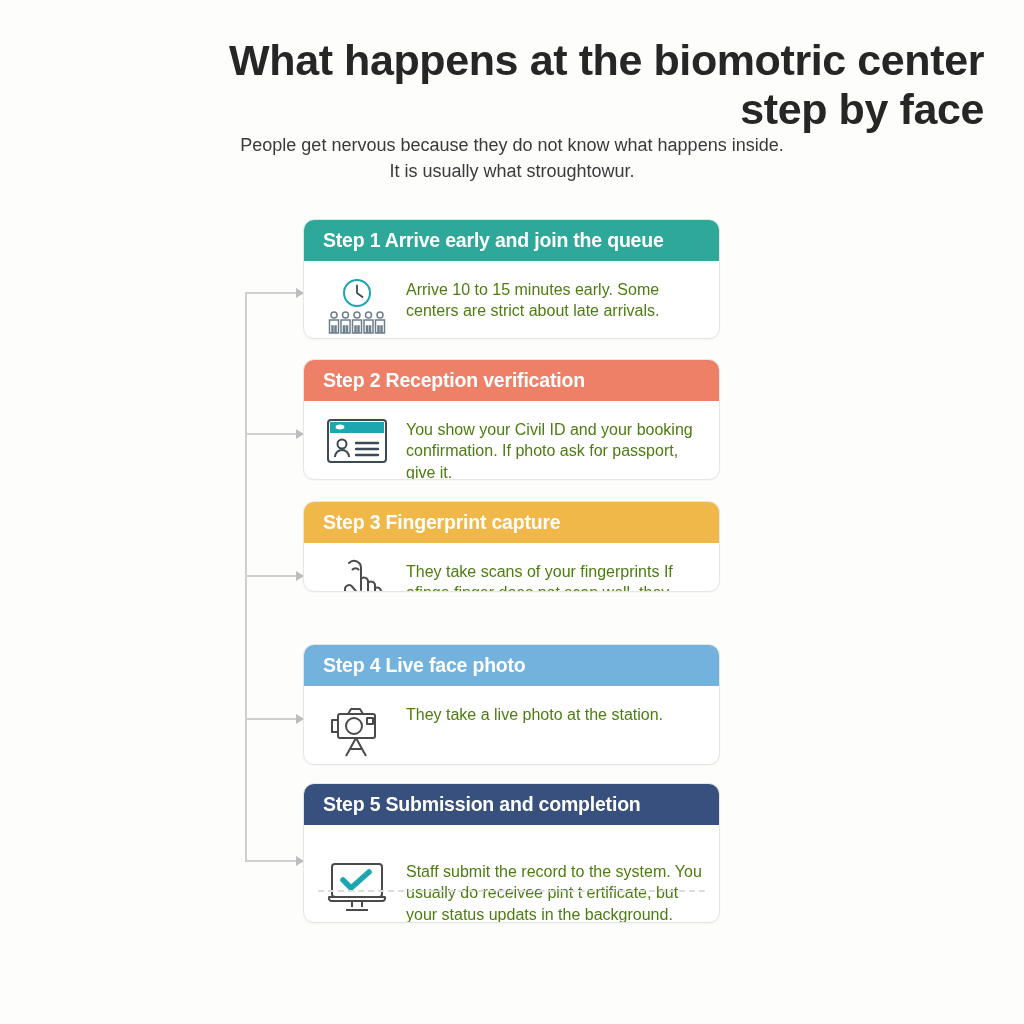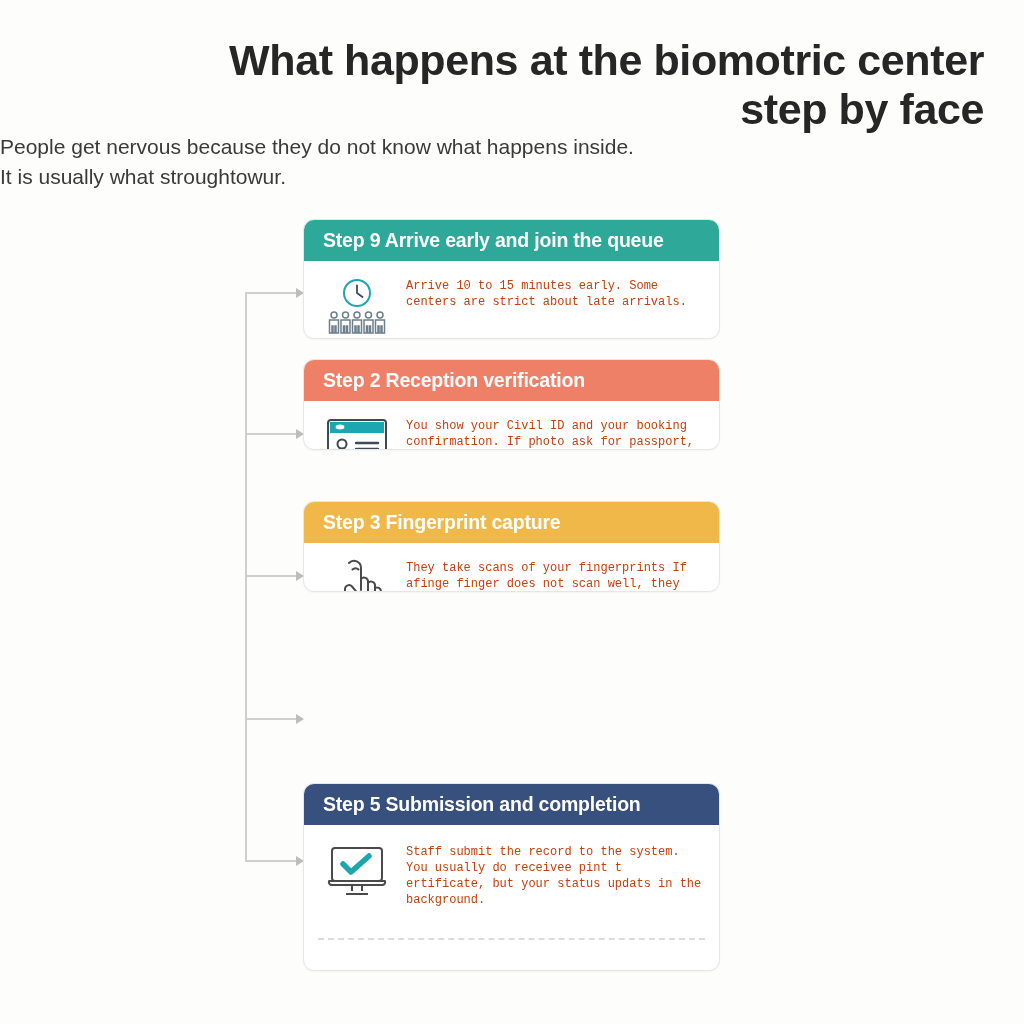--- a/index.html
+++ b/index.html
@@ -14,22 +14,22 @@
   
   .title {
     position:absolute; left:0; top:36px; width:984px;
     text-align:right;
     font-size:43px; font-weight:bold; line-height:1.14;
     color:#262626; letter-spacing:-0.4px;
   }
   .title .ln { display:block; }
   .subtitle {
     position:absolute; left:0; top:132px; width:1024px;
-    text-align:left;
-    font-size:21px; line-height:1.45; color:#3a3a3a;
+    text-align:center;
+    font-size:18px; line-height:1.45; color:#3a3a3a;
   }
   .subtitle .ln { display:block; }
 
   
   .rail {
     position:absolute; left:245px; top:292px;
     width:2px; height:570px; background:#cfcfcf;
   }
   .arrow {
     position:absolute; left:245px; height:2px; background:#cfcfcf;
@@ -62,23 +62,22 @@
     padding:14px 16px 16px 20px;
     gap:16px;
   }
   .icon-slot {
     flex:0 0 66px; width:66px;
     display:flex; align-items:flex-start; justify-content:center;
     padding-top:2px;
   }
   .card-text {
     flex:1 1 auto;
-    font-size:12px; line-height:1.33; color:#c2410c;
+    font-size:16px; line-height:1.33; color:#4d7c0f;
     padding-top:4px;
-    font-family:Liberation Mono, monospace;
   }
   .dashed-foot {
     position:absolute; left:14px; right:14px; bottom:30px;
     border-top:2px dashed #dcdcdc;
   }
 </style>
 </head>
 <body>
 
 <div id="stage">
@@ -94,21 +93,21 @@
 
   <div class="rail"></div>
   <div class="arrow" style="top:292px; width:58px;"></div>
   <div class="arrow" style="top:433px; width:58px;"></div>
   <div class="arrow" style="top:575px; width:58px;"></div>
   <div class="arrow" style="top:718px; width:58px;"></div>
   <div class="arrow" style="top:860px; width:58px;"></div>
 
   <div class="card" style="top:219px; height:120px;">
     <div class="card-head" style="background:#2ea899;">
-      <span>Step 9 Arrive early and join the queue</span>
+      <span>Step 1 Arrive early and join the queue</span>
     </div>
     <div class="card-body">
       <div class="icon-slot">
         <svg width="62" height="62" viewBox="0 0 62 62">
           <circle cx="31" cy="16" r="13" fill="none" stroke="#1ba6b0" stroke-width="2"></circle>
           <path d="M31 8.5 V16 L36.5 20" fill="none" stroke="#3c4a55" stroke-width="1.8" stroke-linecap="round"></path>
           <g fill="none" stroke="#6d7f8c" stroke-width="1.5">
             <circle cx="8" cy="38" r="3"></circle>
               <path d="M3.5 43 h9 v13 h-2.5 v-7 h-1 v7 h-2 v-7 h-1 v7 h-2.5z"></path>
             <circle cx="19.5" cy="38" r="3"></circle>
@@ -119,21 +118,21 @@
               <path d="M38 43 h9 v13 h-2.5 v-7 h-1 v7 h-2 v-7 h-1 v7 h-2.5z"></path>
             <circle cx="54" cy="38" r="3"></circle>
               <path d="M49.5 43 h9 v13 h-2.5 v-7 h-1 v7 h-2 v-7 h-1 v7 h-2.5z"></path>
           </g>
         </svg>
       </div>
       <div class="card-text">Arrive 10 to 15 minutes early. Some centers are strict about late arrivals.</div>
     </div>
   </div>
 
-  <div class="card" style="top:359px; height:91px;">
+  <div class="card" style="top:359px; height:121px;">
     <div class="card-head" style="background:#ee8068;">
       <span>Step 2 Reception verification</span>
     </div>
     <div class="card-body">
       <div class="icon-slot">
         <svg width="62" height="48" viewBox="0 0 62 48">
           <rect x="2" y="3" width="58" height="42" rx="3" fill="#fff" stroke="#3c4a55" stroke-width="2"></rect>
           <rect x="4" y="5" width="54" height="11" fill="#1ba6b0"></rect>
           <ellipse cx="14" cy="10" rx="5" ry="3" fill="#fff" stroke="#1ba6b0" stroke-width="1"></ellipse>
           <circle cx="16" cy="27" r="4.5" fill="none" stroke="#3c4a55" stroke-width="2"></circle>
@@ -163,26 +162,46 @@
             <path d="M40 24 a4 4 0 0 1 7 3 v12"></path>
             <path d="M47 29 a4 4 0 0 1 6 3 v11 a8 8 0 0 1 -8 8 h-16 a12 12 0 0 1 -12 -12 v-9 a4 4 0 0 1 7 -2.5 l5 6"></path>
           </g>
           <rect x="12" y="52" width="38" height="8" fill="none" stroke="#4a4a4a" stroke-width="2"></rect>
         </svg>
       </div>
       <div class="card-text">They take scans of your fingerprints If afinge finger does not scan well, they  repeat it. Do not panric. It is normal.</div>
     </div>
   </div>
 
-
-  <div class="card" style="top:783px; height:188px;">
+  <div class="card" style="top:644px; height:121px;">
+    <div class="card-head" style="background:#74b2de;">
+      <span>Step 4 Live face photo</span>
+    </div>
+    <div class="card-body">
+      <div class="icon-slot">
+        <svg width="62" height="58" viewBox="0 0 62 58">
+          <g fill="none" stroke="#4a4a4a" stroke-width="2" stroke-linejoin="round">
+            <rect x="12" y="12" width="37" height="24" rx="2"></rect>
+            <path d="M12 18 h-6 v12 h6"></path>
+            <circle cx="28" cy="24" r="8"></circle>
+            <path d="M22 12 l3 -5 h9 l3 5"></path>
+            <rect x="41" y="16" width="6" height="6"></rect>
+            <path d="M30 36 l-10 18 M30 36 l10 18 M24 47 h12"></path>
+          </g>
+        </svg>
+      </div>
+      <div class="card-text">They take a live photo at the station.</div>
+    </div>
+  </div>
+
+  <div class="card" style="top:783px; height:140px;">
     <div class="card-head" style="background:#37507d;">
       <span>Step 5 Submission and completion</span>
     </div>
-    <div class="card-body" style="padding-top:16px;">
+    <div class="card-body" style="padding-top:32px;">
       <div class="icon-slot">
         <svg width="62" height="58" viewBox="0 0 62 58">
           <g fill="none" stroke="#4a4a4a" stroke-width="2" stroke-linejoin="round">
             <rect x="6" y="5" width="50" height="33" rx="3"></rect>
             <path d="M3 38 h56 a3 3 0 0 1 -3 4 H6 a3 3 0 0 1 -3 -4z"></path>
             <path d="M26 42 v6 M36 42 v6 M20 51 h22"></path>
           </g>
           <path d="M17 21 l8 8 l18 -16" fill="none" stroke="#1ba6b0" stroke-width="5.5" stroke-linecap="round" stroke-linejoin="round"></path>
         </svg>
       </div>

